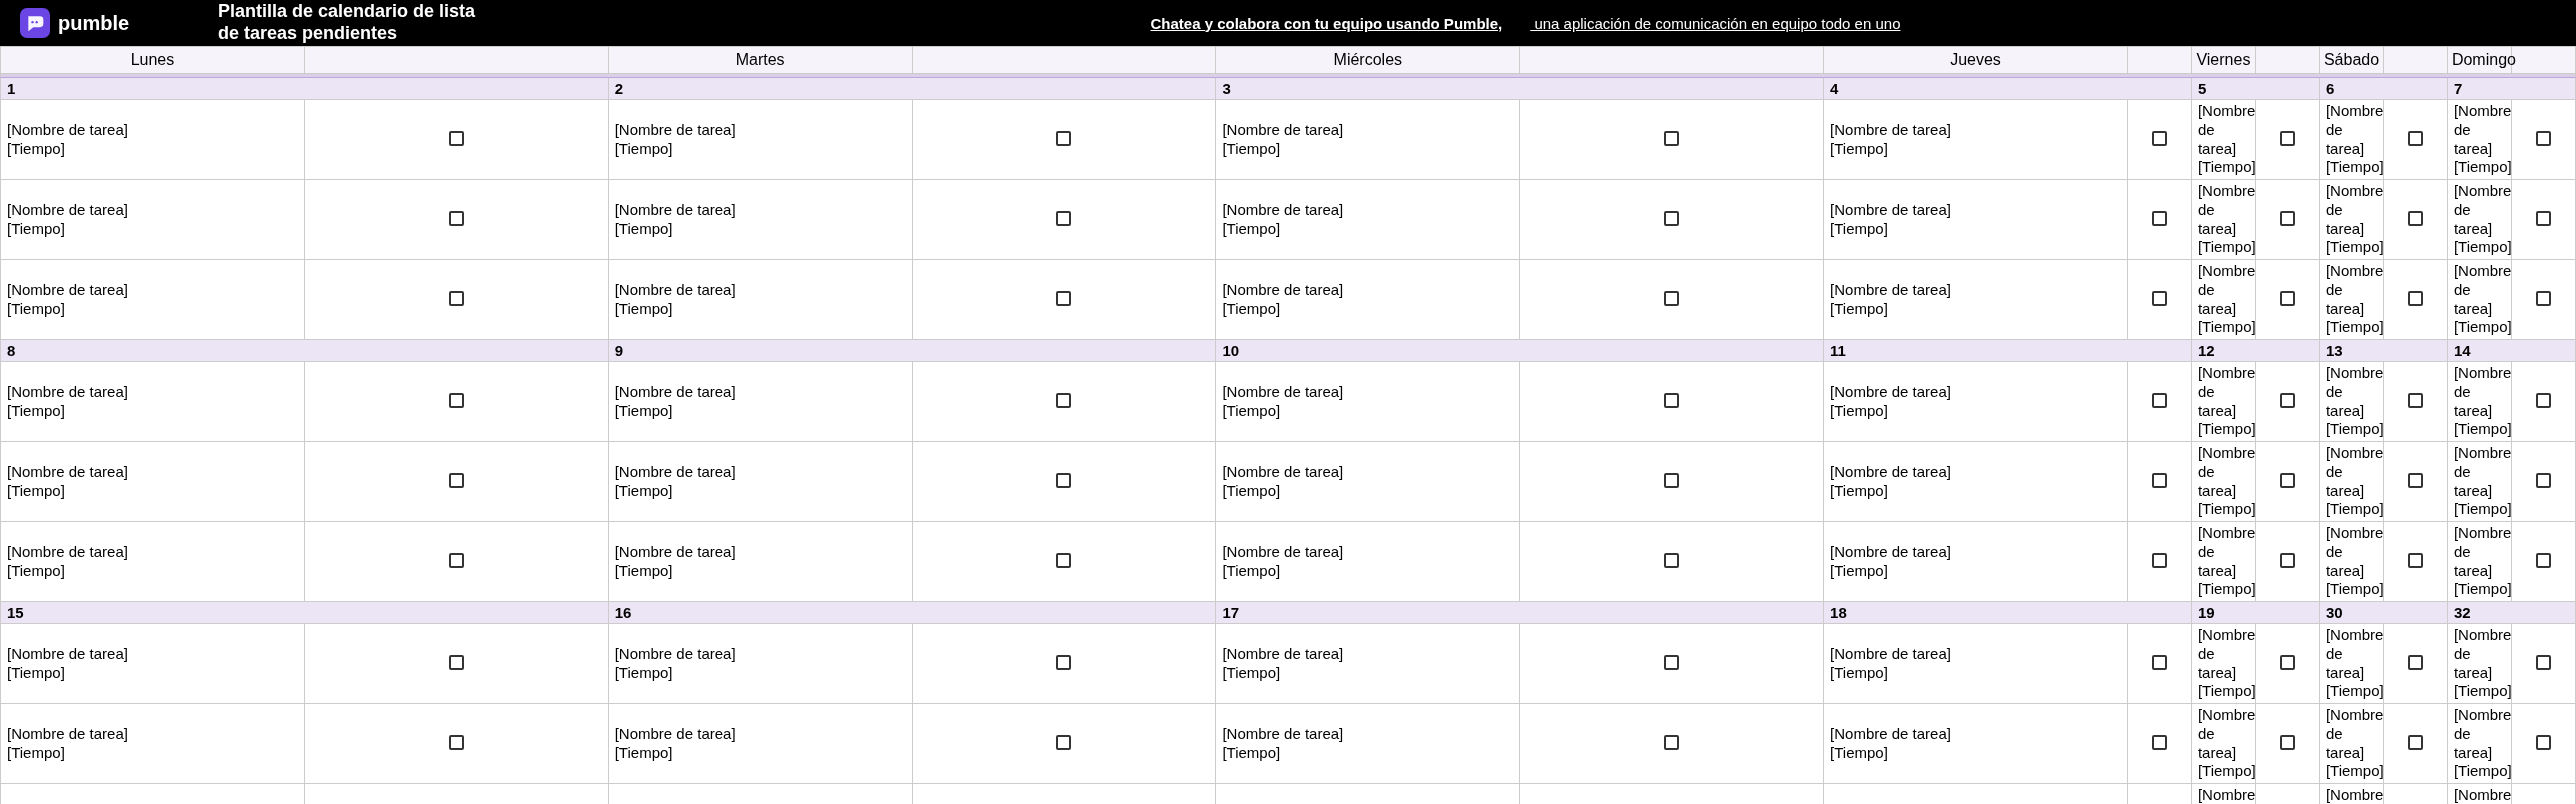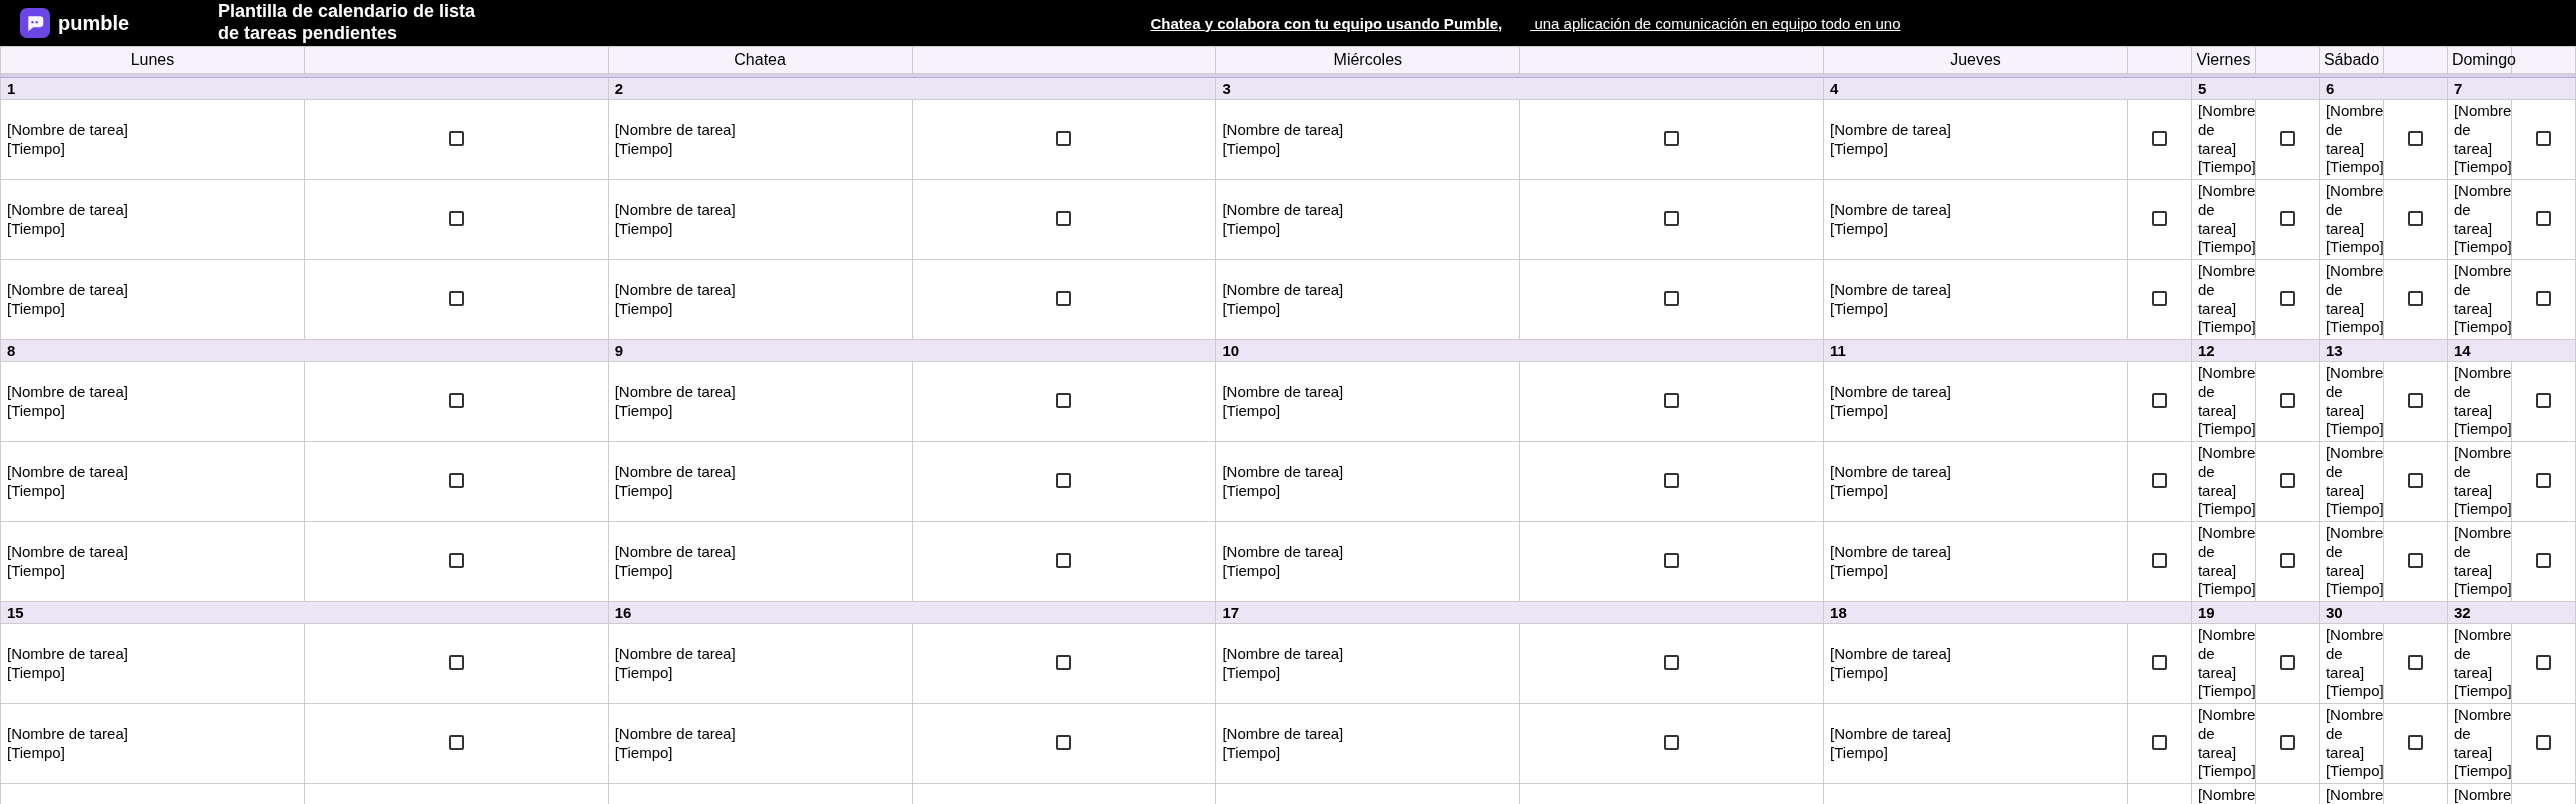--- a/index.html
+++ b/index.html
@@ -141,21 +141,21 @@
     <col class="task"><col class="chk">
     <col class="task"><col class="chk">
     <col class="task"><col class="chk">
     <col class="task"><col class="chk">
     <col class="task"><col class="chk">
   </colgroup>
   <tbody id="cal-body">
       <tr class="weekday-row">
         <td>Lunes</td>
         <td></td>
-        <td>Chatea</td>
+        <td>Martes</td>
         <td></td>
         <td>Miércoles</td>
         <td></td>
         <td>Jueves</td>
         <td></td>
         <td>Viernes</td>
         <td></td>
         <td>Sábado</td>
         <td></td>
         <td>Domingo</td>

